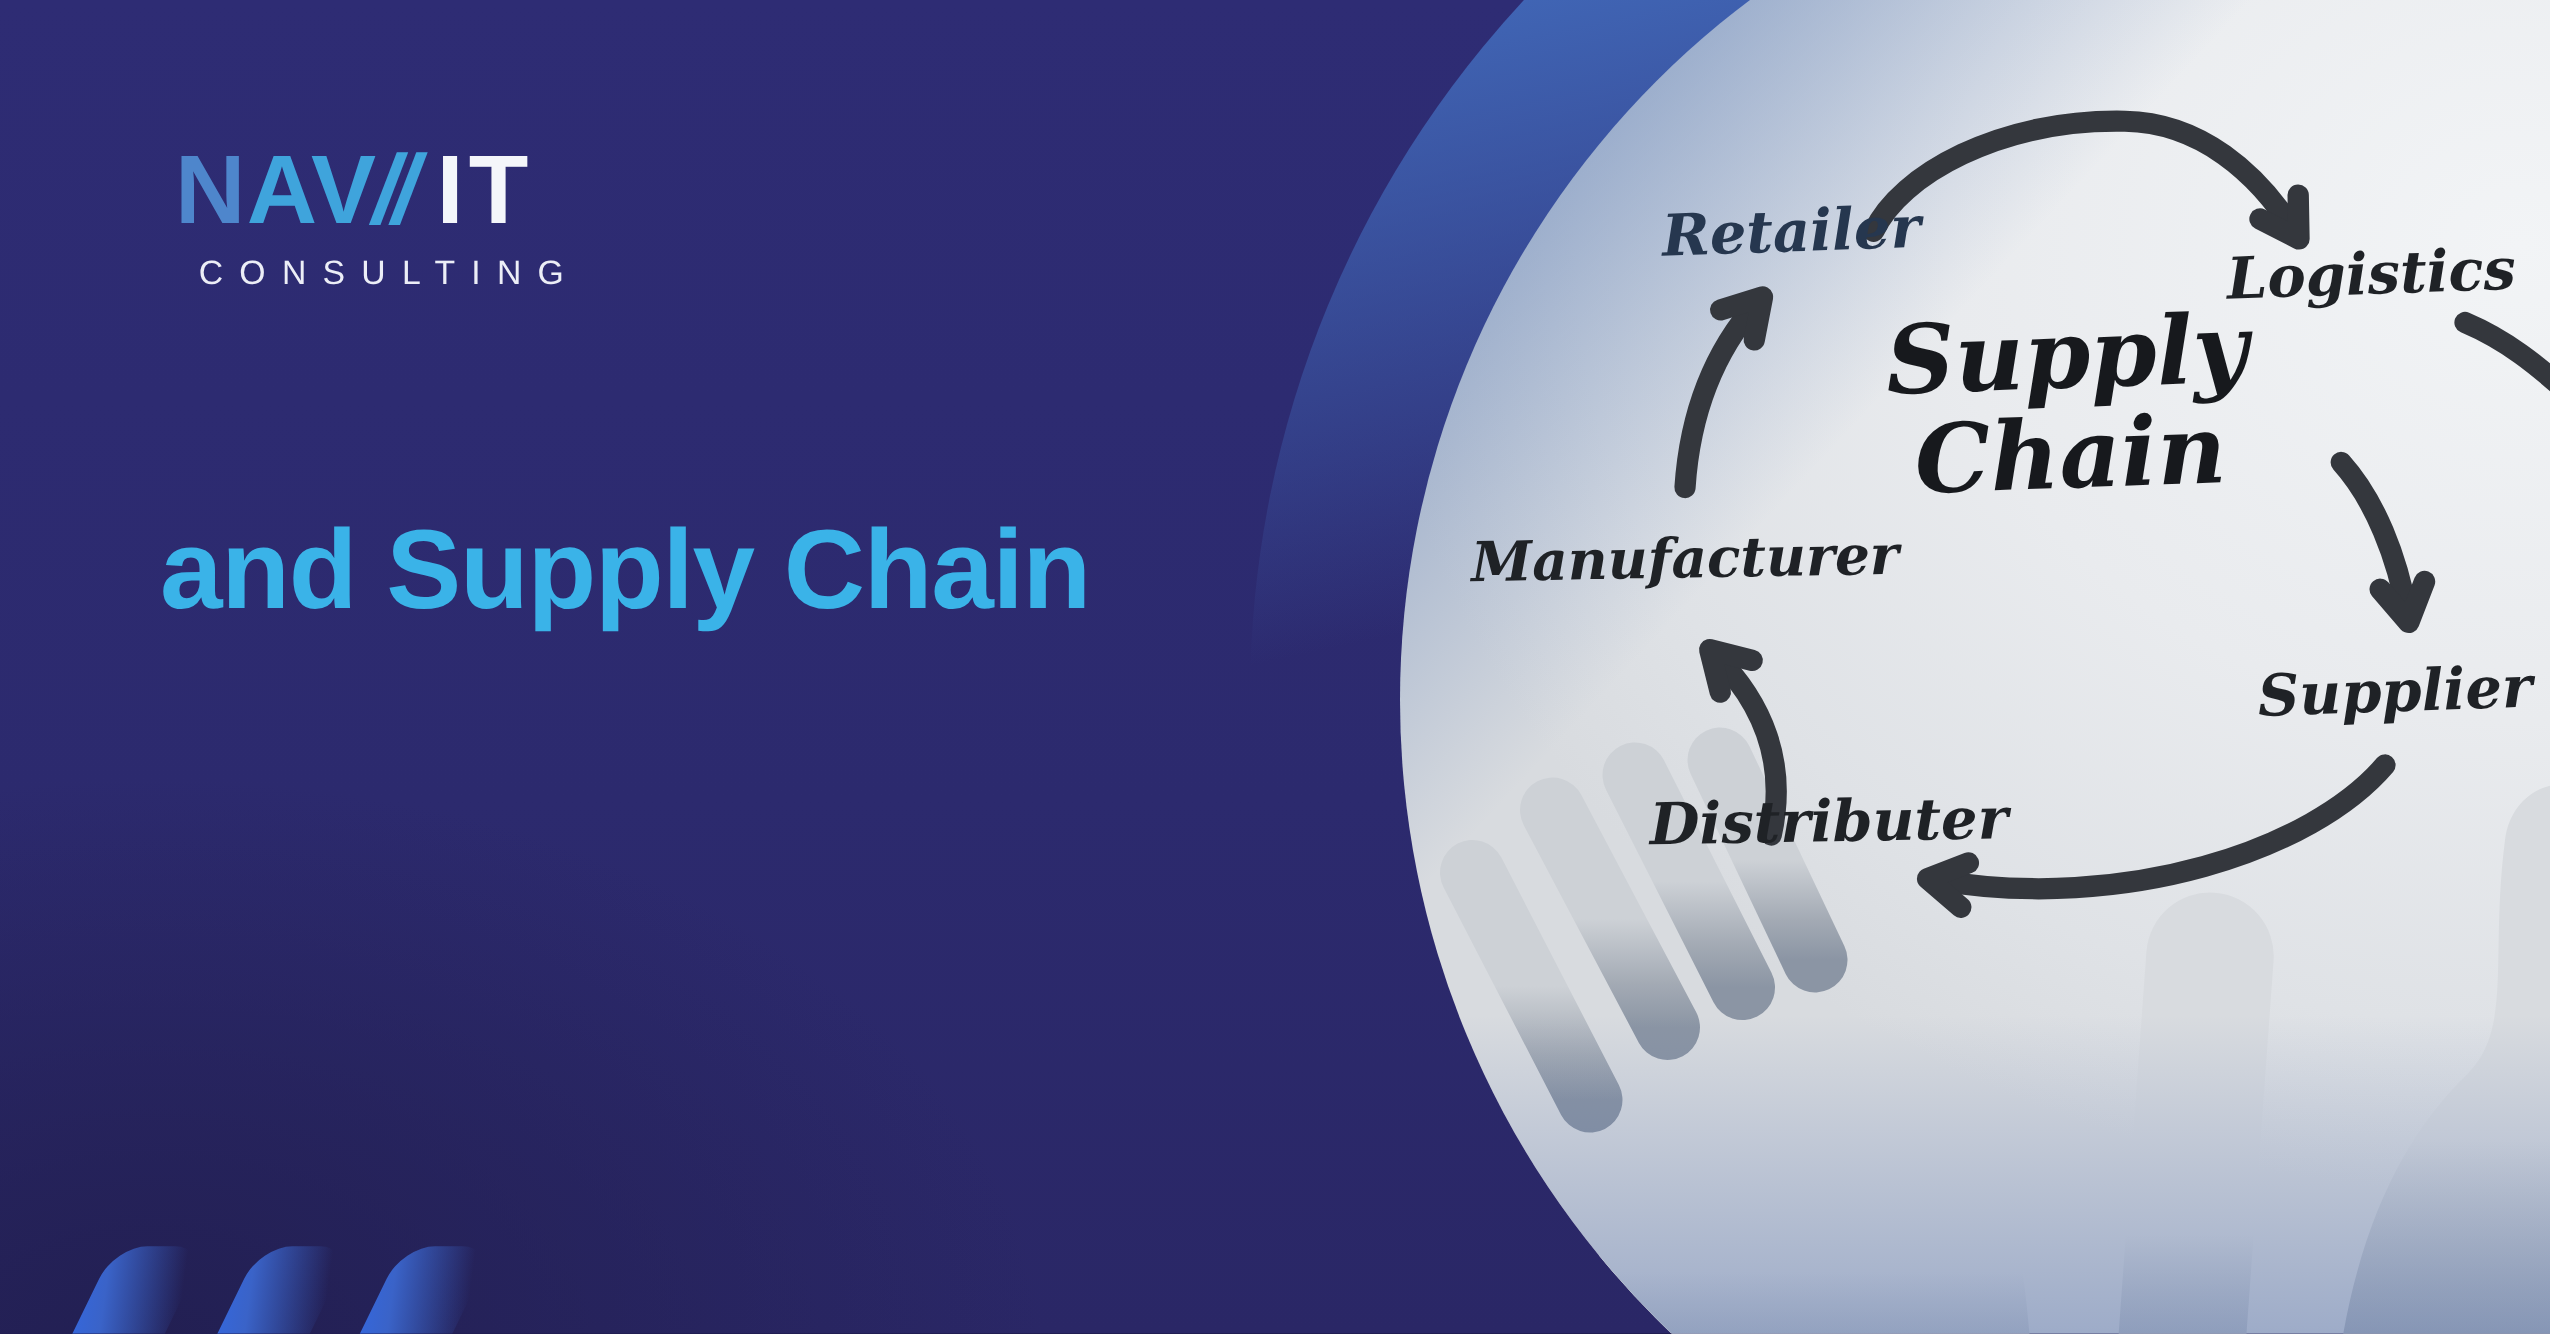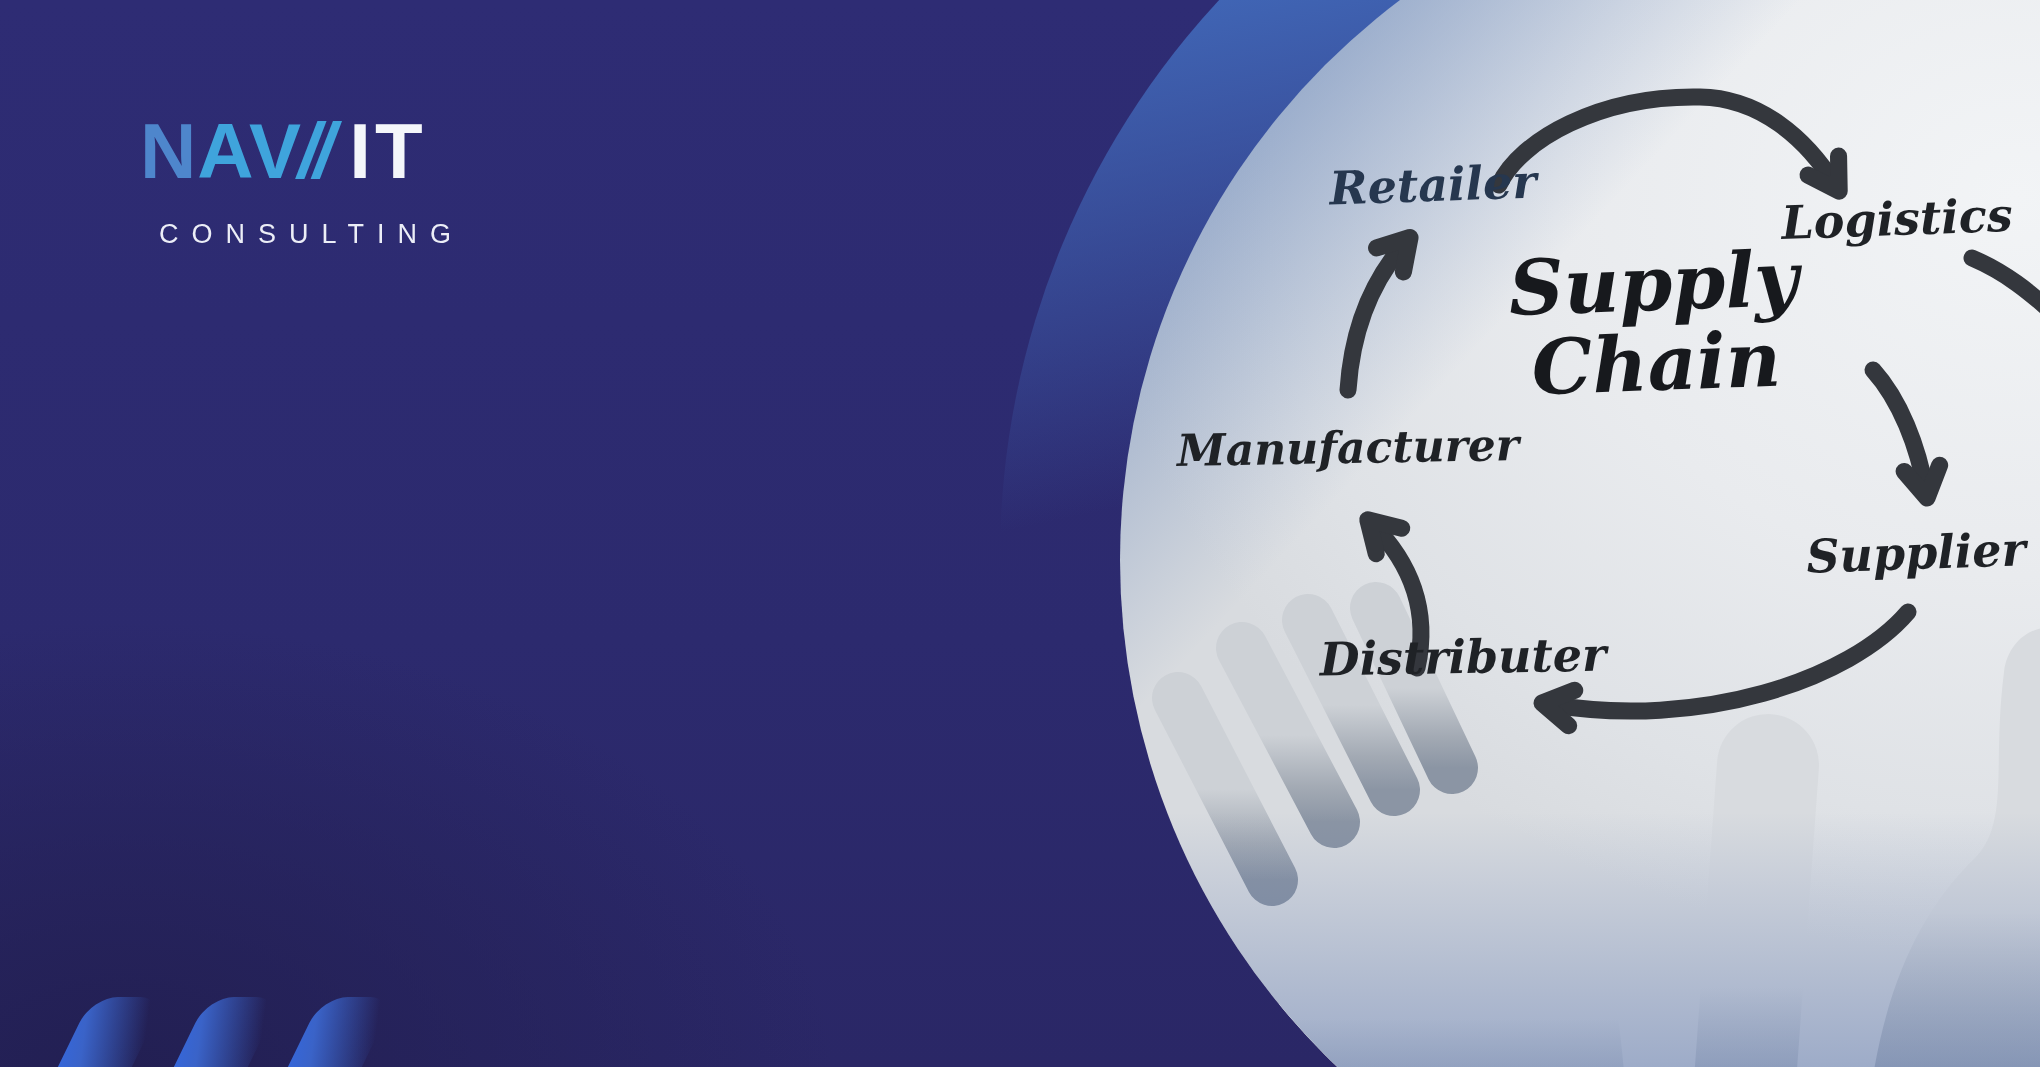--- a/index.html
+++ b/index.html
@@ -40,21 +40,21 @@
     font-size:76px;line-height:80px;color:#17191d;white-space:nowrap;
   }
   
   .logo{position:absolute;left:140px;top:112px;font-weight:700;font-size:78px;letter-spacing:1px;line-height:1;white-space:nowrap;}
   .logo .n{color:#4e86cc;}
   .logo .av{color:#3fa4dc;}
   .logo .slashes{color:#3fa4dc;font-style:italic;letter-spacing:-6px;margin-left:-4px;}
   .logo .it{color:#f4f6fa;margin-left:20px;letter-spacing:4px;}
   .logo-subtitle{
     position:absolute;left:159px;top:203px;font-size:27px;font-weight:500;
-    letter-spacing:13px;color:#eceef7;white-space:nowrap;margin-top:16px;
+    letter-spacing:13px;color:#eceef7;white-space:nowrap;
   }
   .headline{
     position:absolute;left:128px;top:392px;font-weight:700;font-size:90px;line-height:128px;
     letter-spacing:-1px;white-space:nowrap;
   }
   .headline .white{color:#ffffff;margin-right:20px;}
   .headline .blue{color:#3ab3e8;}
   
   .chev{
     position:absolute;top:997px;width:74px;height:210px;border-radius:26px;
@@ -128,20 +128,21 @@
     <div>Supply</div>
     <div>Chain</div>
   </div>
 
   <div class="logo">
     <span class="n">N</span><span class="av">AV</span><span class="slashes">//</span><span class="it">IT</span>
   </div>
   <div class="logo-subtitle">CONSULTING</div>
 
   <div class="headline">
+    <div class="blue">and Supply Chain</div>
   </div>
 
   <div>
     <div class="chev c1"></div>
     <div class="chev c2"></div>
     <div class="chev c3"></div>
   </div>
 
 </div>
 

